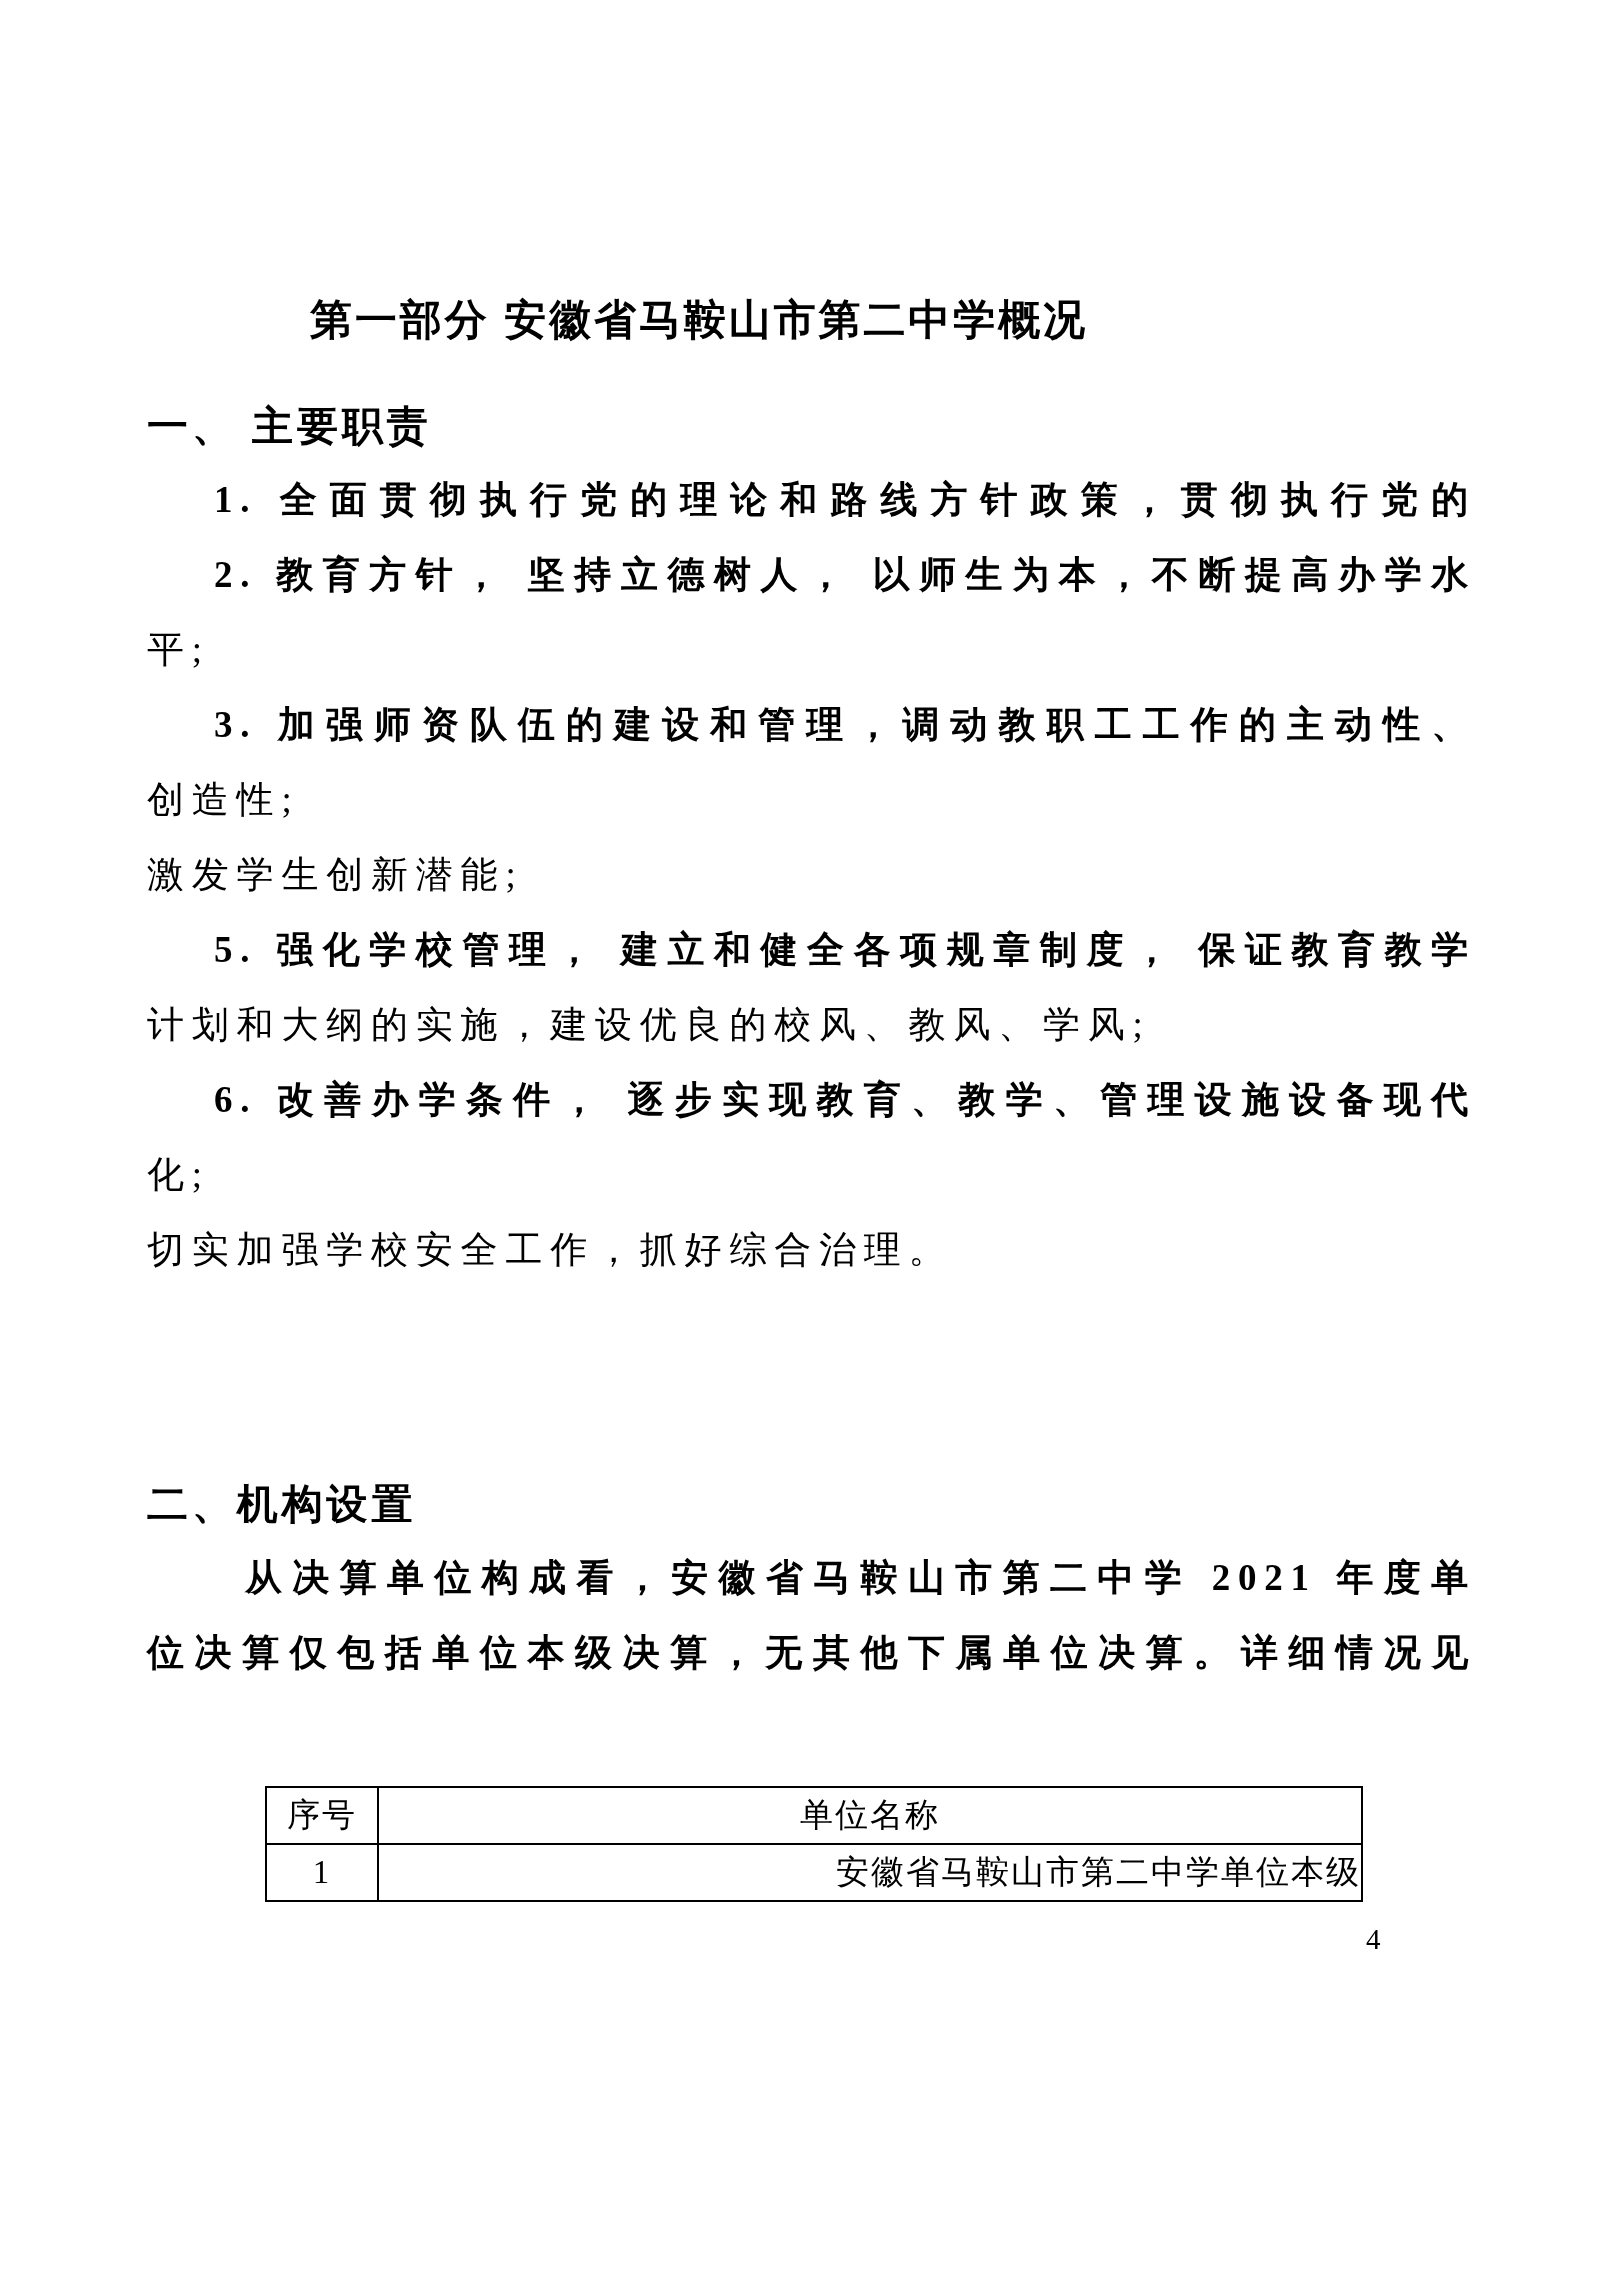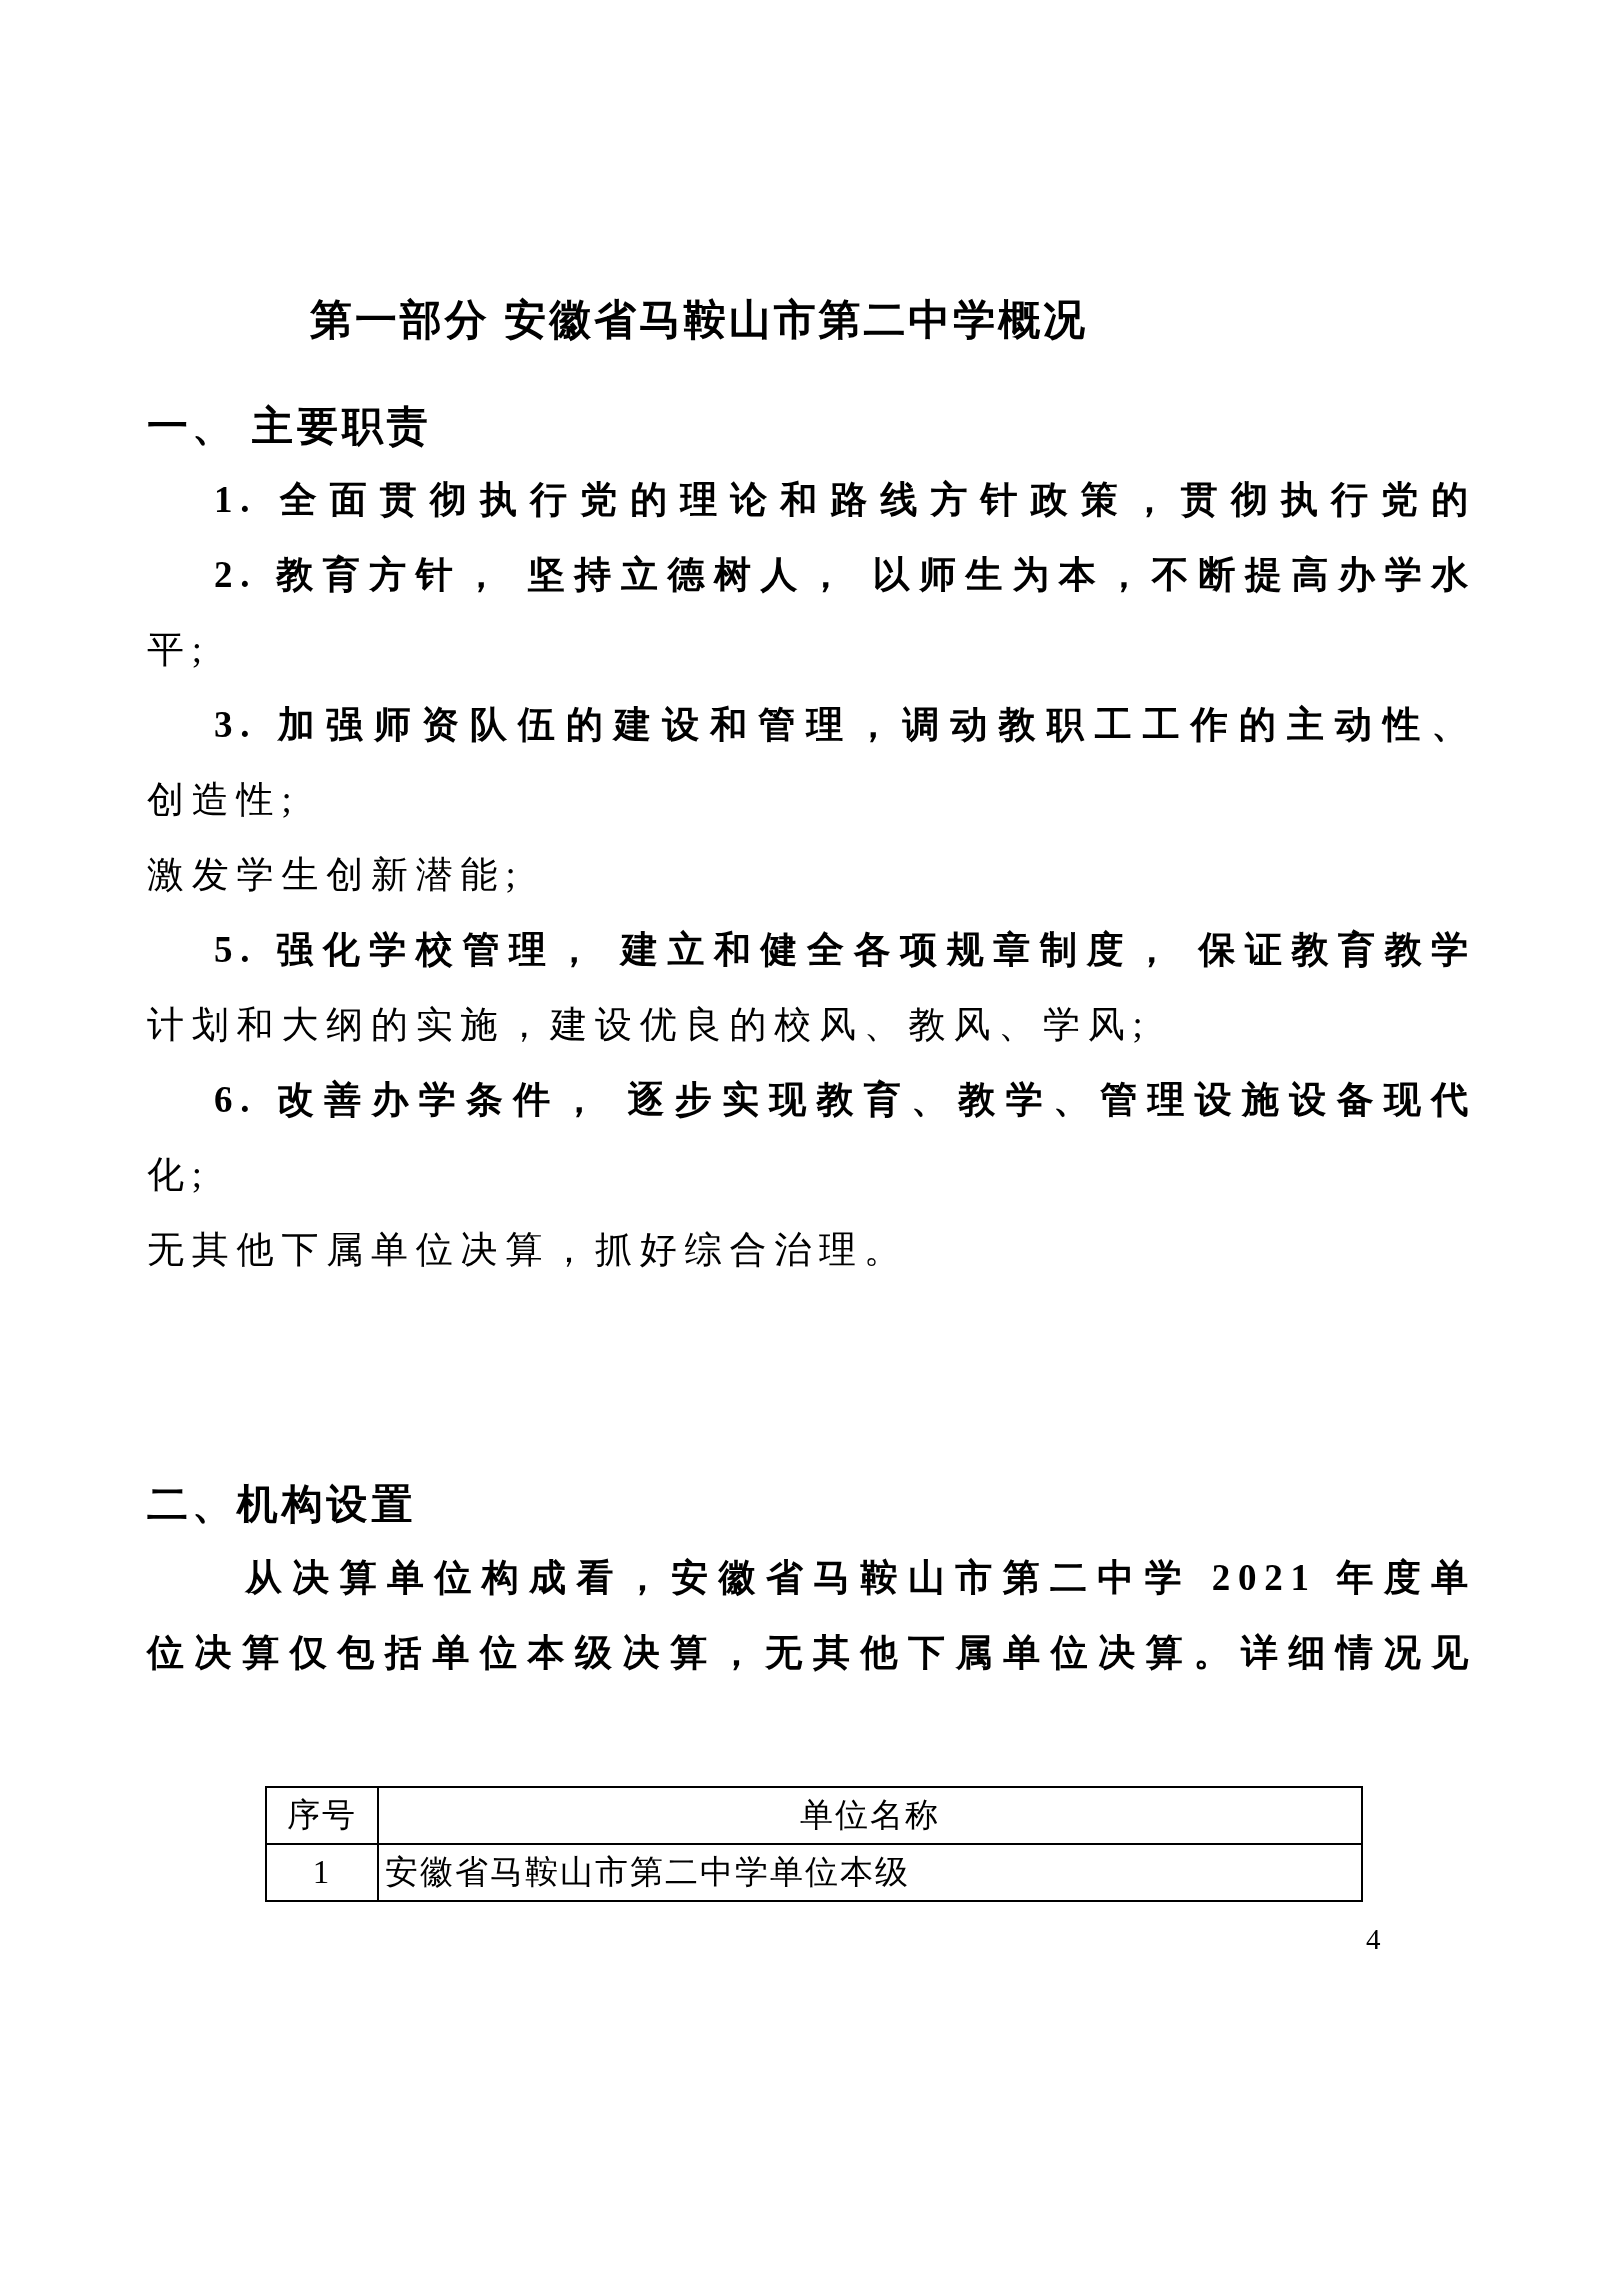--- a/index.html
+++ b/index.html
@@ -88,21 +88,21 @@
     padding: 0;
   }
   .org-table .c-idx {
     width: 110px;
     text-align: center;
   }
   .org-table .c-name-header {
     text-align: center;
   }
   .org-table .c-name-data {
-    text-align: left;
+    text-align: right;
     padding-left: 6px;
   }
 
   .page-number {
     position: absolute;
     left: 1366px;
     top: 1923px;
     font-size: 29px;
     line-height: 33px;
   }
@@ -118,21 +118,21 @@
   <div class="bline indent justify">1. 全面贯彻执行党的理论和路线方针政策，贯彻执行党的</div>
   <div class="bline indent justify">2. 教育方针， 坚持立德树人， 以师生为本，不断提高办学水</div>
   <div class="bline">平;</div>
   <div class="bline indent justify">3. 加强师资队伍的建设和管理，调动教职工工作的主动性、</div>
   <div class="bline">创造性;</div>
   <div class="bline">激发学生创新潜能;</div>
   <div class="bline indent justify">5. 强化学校管理， 建立和健全各项规章制度， 保证教育教学</div>
   <div class="bline">计划和大纲的实施，建设优良的校风、教风、学风;</div>
   <div class="bline indent justify">6. 改善办学条件， 逐步实现教育、教学、管理设施设备现代</div>
   <div class="bline">化;</div>
-  <div class="bline">无其他下属单位决算，抓好综合治理。</div>
+  <div class="bline">切实加强学校安全工作，抓好综合治理。</div>
 </div>
 
 <div class="section-heading heading-org">二、机构设置</div>
 
 <div class="org-lines">
   <div class="bline pindent justify">从决算单位构成看，安徽省马鞍山市第二中学 2021 年度单</div>
   <div class="bline justify">位决算仅包括单位本级决算，无其他下属单位决算。详细情况见</div>
 </div>
 
 <table class="org-table">

